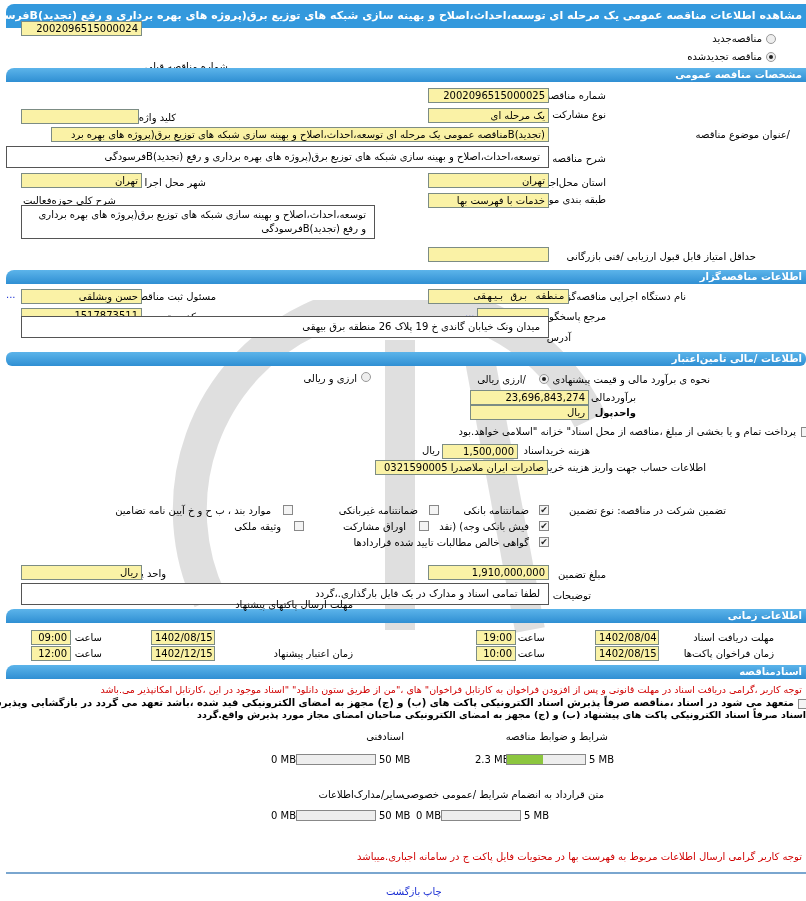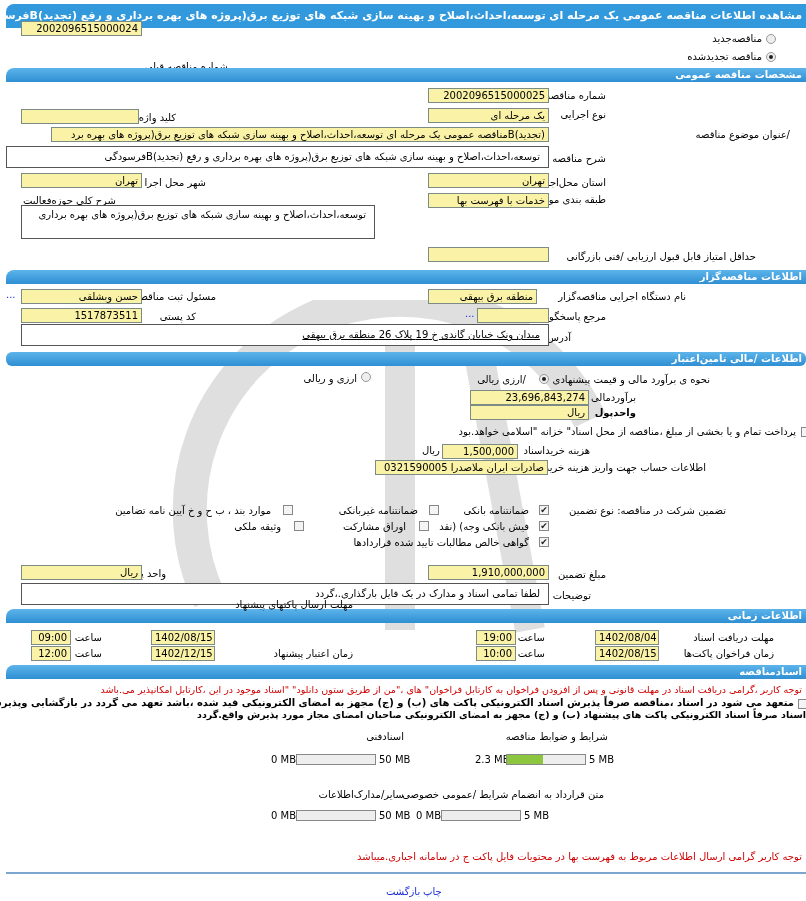--- a/index.html
+++ b/index.html
@@ -39,21 +39,21 @@
 <div class="lbl" style="right:44px; top:50px;">مناقصه تجدیدشده</div>
 
 <div class="inp ltr" style="left:21px; top:21px; width:121px;">2002096515000024</div>
 <div class="lbl" style="right:578px; top:21px;margin-top:39px;">شماره  مناقصه قبلی</div>
 
 <div class="section-bar" style="top:68px;">مشخصات مناقصه عمومی</div>
 
 <div class="lbl" style="right:200px; top:89px;">شماره مناقصه</div>
 <div class="inp ltr" style="left:428px; top:88px; width:121px;">2002096515000025</div>
 
-<div class="lbl" style="right:200px; top:108px;">نوع اجرایی</div>
+<div class="lbl" style="right:200px; top:108px;">نوع مشارکت</div>
 <div class="inp" style="left:428px; top:108px; width:121px;">یک مرحله ای</div>
 
 <div class="lbl" style="right:630px; top:111px;">کلید واژه</div>
 <div class="inp" style="left:21px; top:109px; width:118px;"></div>
 
 <div class="lbl" style="right:16px; top:128px;">/عنوان  موضوع مناقصه</div>
 <div class="inp" style="left:51px; top:127px; width:498px;">(تجدید)Bمناقصه عمومی یک مرحله ای توسعه،احداث،اصلاح و بهینه سازی شبکه های توزیع برق(پروژه های بهره برد</div>
 
 <div class="lbl" style="right:200px; top:152px;">شرح مناقصه</div>
 <div class="box" style="left:6px; top:146px; width:543px; height:22px; padding:3px 8px;">توسعه،احداث،اصلاح و  بهینه  سازی  شبکه  های  توزیع  برق(پروژه  های  بهره  برداری  و رفع (تجدید)Bفرسودگی</div>
@@ -63,43 +63,44 @@
 
 <div class="lbl" style="right:600px; top:176px;">شهر محل اجرا</div>
 <div class="inp" style="left:21px; top:173px; width:121px;">تهران</div>
 
 <div class="lbl" style="right:200px; top:193px;">طبقه بندی موضوعی</div>
 <div class="inp" style="left:428px; top:193px; width:121px;">خدمات با فهرست بها</div>
 
 <div class="lbl" style="right:690px; top:194px;">شرح کلی حوزه‌فعالیت</div>
 <div class="box" style="left:21px; top:205px; width:354px; height:34px; padding:2px 8px; text-align:right;">
   <div>توسعه،احداث،اصلاح و  بهینه  سازی  شبکه  های  توزیع  برق(پروژه  های  بهره  برداری</div>
+  <div>و رفع (تجدید)Bفرسودگی</div>
 </div>
 
 <div class="lbl" style="right:50px; top:250px;">حداقل  امتیاز قابل  قبول  ارزیابی /فنی بازرگانی</div>
 <div class="inp" style="left:428px; top:247px; width:121px;"></div>
 
 <div class="section-bar" style="top:270px;">اطلاعات مناقصه‌گزار</div>
 
 <div class="lbl" style="right:120px; top:290px;">نام  دستگاه  اجرایی  مناقصه‌گزار</div>
-<div class="inp" style="left:428px; top:289px; width:109px;">منطقه برق بیهقی</div>
+<div class="inp" style="left:428px; top:289px; width:141px;font-family:Liberation Mono, monospace;">منطقه برق بیهقی</div>
 
 <div class="lbl" style="right:590px; top:290px;">مسئول  ثبت مناقصه</div>
 <div class="inp" style="left:21px; top:289px; width:121px;">حسن وبشلقی</div>
 <div class="lbl link" style="left:6px; top:288px;">...</div>
 
 <div class="lbl" style="right:200px; top:310px;">مرجع پاسخگویی</div>
 <div class="inp" style="left:477px; top:308px; width:72px;"></div>
 <div class="lbl link" style="left:465px; top:307px;">...</div>
 
 <div class="lbl" style="right:610px; top:310px;">کد  پستی</div>
 <div class="inp ltr" style="left:21px; top:308px; width:121px;">1517873511</div>
 
 <div class="lbl" style="right:235px; top:331px;">آدرس</div>
-<div class="box" style="left:21px; top:324px; width:528px; height:22px;text-decoration:underline;">میدان  ونک  خیابان  گاندی  خ 19  پلاک 26  منطقه  برق  بیهقی</div>
+<div class="box" style="left:21px; top:316px; width:528px; height:22px;">میدان  ونک  خیابان  گاندی  خ 19  پلاک 26  منطقه  برق  بیهقی</div>
 
 <div class="section-bar" style="top:352px;border-radius:6px;">اطلاعات /مالی  تامین‌اعتبار</div>
 
 <div class="lbl" style="right:96px; top:373px;">نحوه ی  برآورد  مالی  و  قیمت  پیشنهادی</div>
 <div class="radio on" style="left:539px; top:374px;"></div>
 <div class="lbl" style="right:280px; top:373px;text-align:right;">/ارزی ریالی</div>
 <div class="radio" style="left:361px; top:372px;"></div>
 <div class="lbl" style="right:449px; top:372px;">ارزی و ریالی</div>
 
 <div class="lbl" style="right:170px; top:391px;text-align:right;">برآوردمالی</div>

